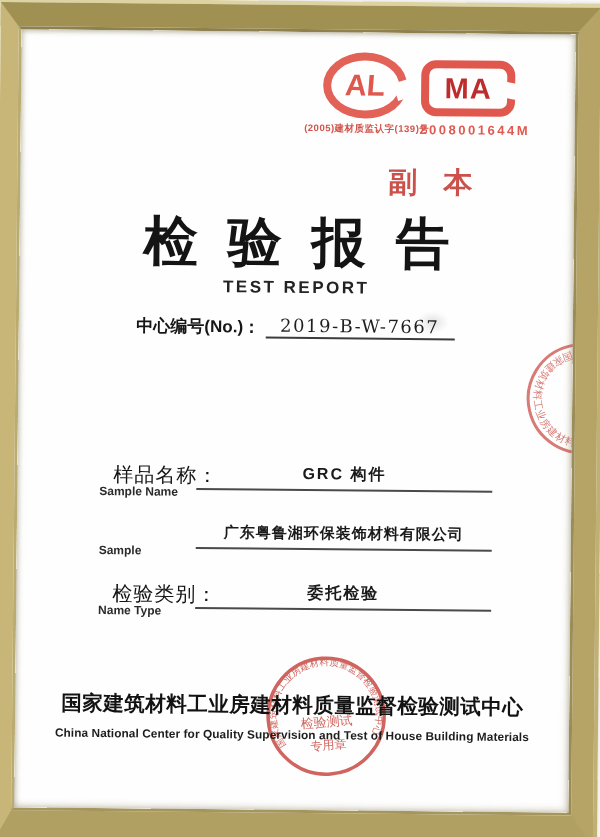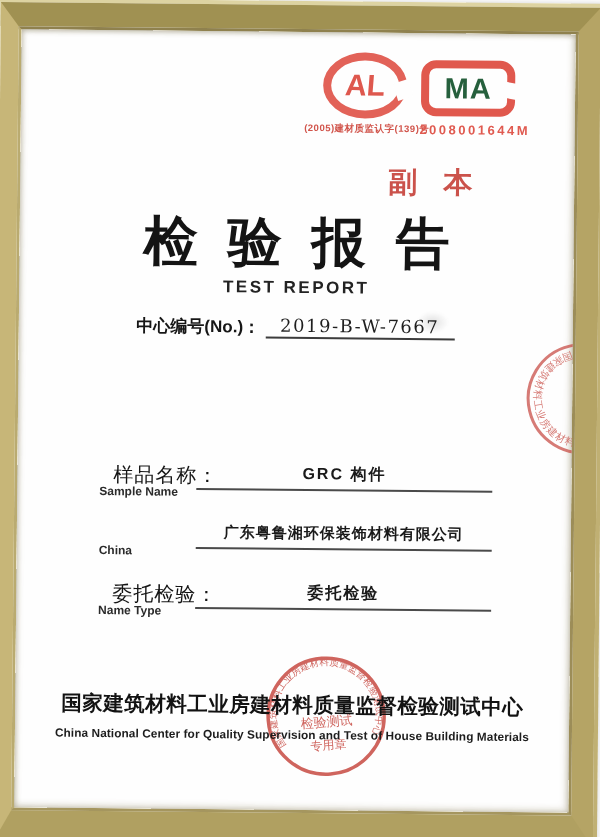--- a/index.html
+++ b/index.html
@@ -39,21 +39,21 @@
   .cal-ring::after { content:""; position:absolute; right:-12px; top:20px; width:16px; height:18px; background:#fefefe; transform:rotate(-18deg); }
   .cal-letters { font-size:30px; font-weight:bold; letter-spacing:0px; color:#dc4a40; transform:skewX(-4deg); }
   .cal-caption { left:258px; top:90px; width:176px; text-align:center; font-size:9.5px; font-weight:bold; color:#d1544b; letter-spacing:.5px; }
 
   .cma-ring {
     position:absolute; left:400px; top:27px; width:94px; height:56px;
     border:8px solid #de4a3f; border-radius:15px; opacity:.92;
     display:flex; align-items:center; justify-content:center;
   }
   .cma-ring::after { content:""; position:absolute; right:-12px; top:14px; width:16px; height:16px; background:#fefefe; transform:rotate(10deg); }
-  .cma-letters { font-size:29px; font-weight:bold; letter-spacing:1px; color:#14532d; }
+  .cma-letters { font-size:29px; font-weight:bold; letter-spacing:1px; color:#b91c1c; }
   .cma-number { left:376px; top:89px; width:156px; text-align:center; font-size:13px; font-weight:bold; color:#e05a50; letter-spacing:2.5px; }
 
   
   .copy-mark { left:368px; top:130px; font-family:"Liberation Serif","DejaVu Serif",serif;
     font-size:29px; font-weight:bold; color:#c43b33; letter-spacing:26px; white-space:nowrap; opacity:.88; }
 
   
   .title-zh { left:0; top:175px; width:100%; text-align:center; font-size:54px; font-weight:bold;
     color:#141414; letter-spacing:30px; padding-left:30px; white-space:nowrap; }
   .title-en { left:0; top:246px; width:100%; text-align:center; font-size:17px; font-weight:600;
@@ -128,25 +128,25 @@
               </text>
             </svg>
           </div>
 
           <div class="abs row row-1">
             <span class="label-zh">样品名称：</span>
             <span class="label-en">Sample Name</span>
             <span class="value-line">GRC 构件</span>
           </div>
           <div class="abs row row-2">
-            <span class="label-en">China</span>
+            <span class="label-en">Sample</span>
             <span class="value-line" style="font-size:15px; letter-spacing:1px;">广东粤鲁湘环保装饰材料有限公司</span>
           </div>
           <div class="abs row row-3">
-            <span class="label-zh">委托检验：</span>
+            <span class="label-zh">检验类别：</span>
             <span class="label-en">Name Type</span>
             <span class="value-line">委托检验</span>
           </div>
 
           <div class="abs seal-bottom">
             <svg width="128" height="128" viewBox="0 0 128 128">
               <circle cx="64" cy="64" r="58" fill="none" stroke="#c5443c" stroke-width="3.5"></circle>
               <defs>
                   <path id="arcB" d="M 22 90 A 50 50 0 1 1 106 90"></path>
                 </defs>

